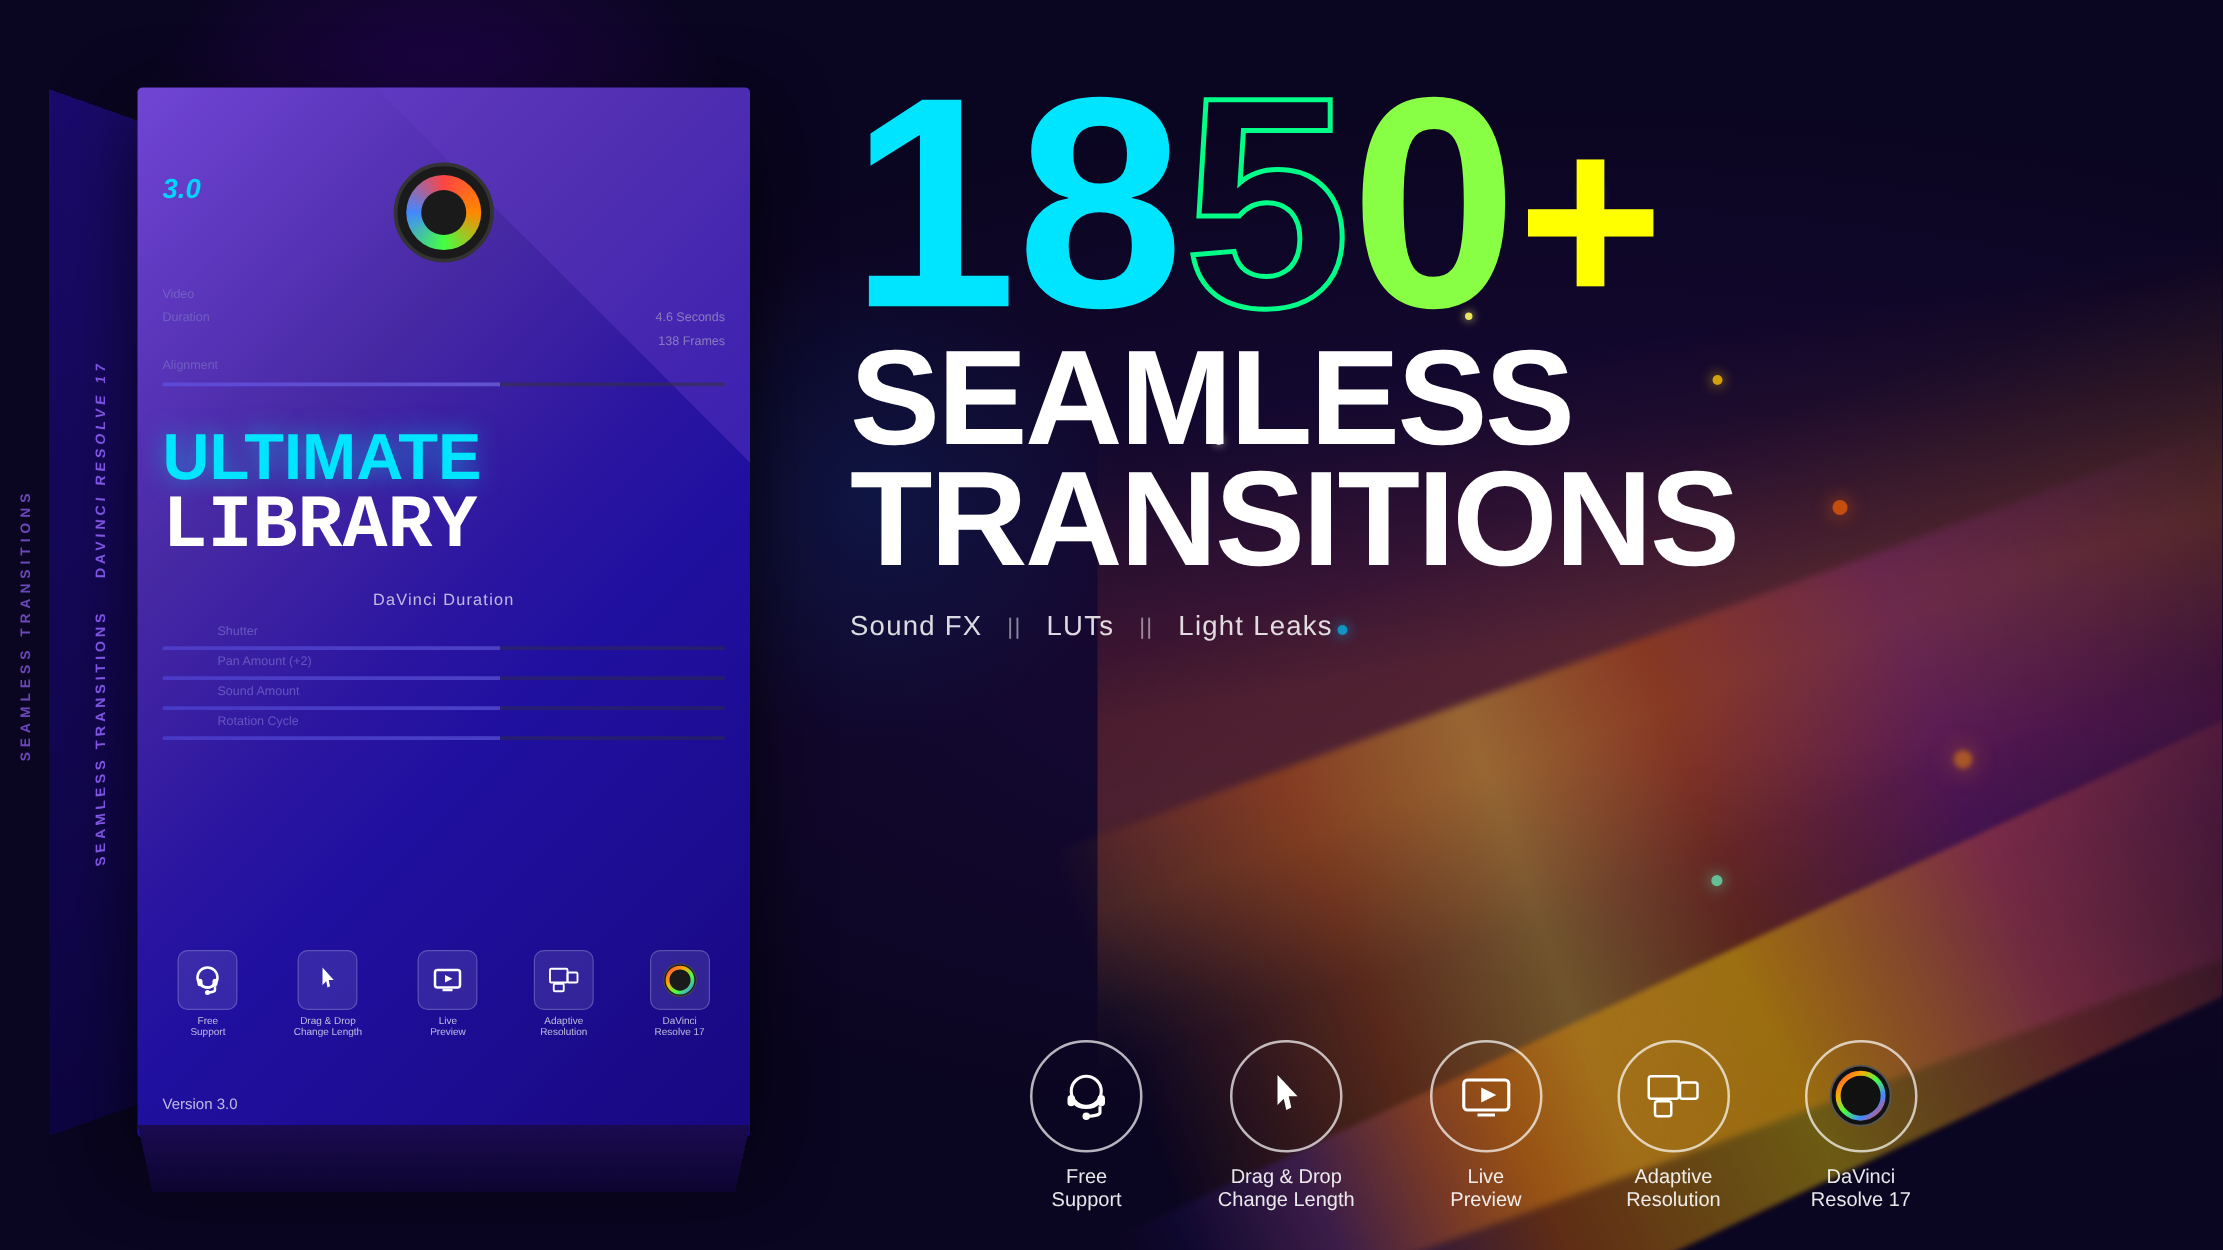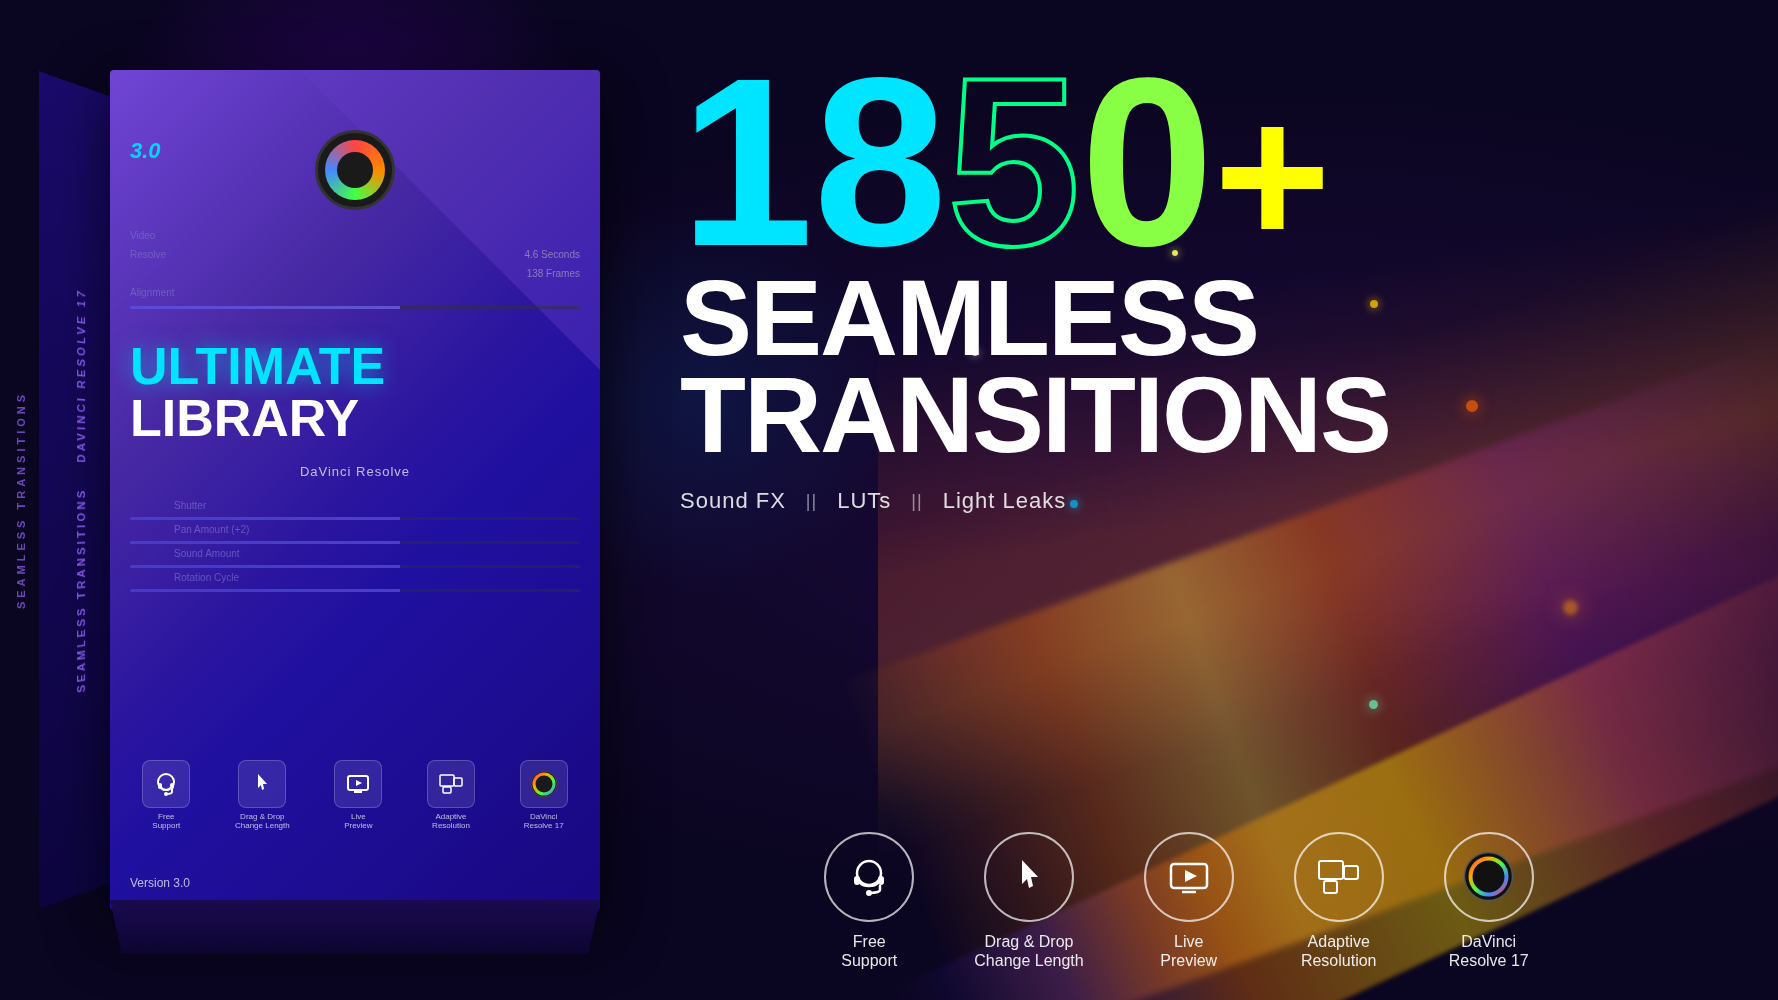--- a/index.html
+++ b/index.html
@@ -263,25 +263,25 @@
     .box-ultimate {
       font-size: 52px;
       font-weight: 900;
       color: #00e5ff;
       line-height: 1;
       font-family: 'Arial Black', Arial, sans-serif;
       text-shadow: 0 0 20px rgba(0,229,255,0.5);
     }
 
     .box-library {
-      font-size: 52px;
+      font-size: 60px;
       font-weight: 900;
       color: #ffffff;
       line-height: 1;
-      font-family: Liberation Sans, sans-serif;
+      font-family: Liberation Mono, monospace;
     }
 
     .box-resolve-text {
       font-size: 13px;
       color: rgba(255,255,255,0.7);
       text-align: center;
       margin-top: 20px;
       letter-spacing: 1px;
     }
 
@@ -525,37 +525,37 @@
             <div class="davinci-logo-center"></div>
           </div>
         </div>
       </div>
 
       <div class="box-ui-elements">
         <div class="box-ui-row">
           <span class="box-ui-label">Video</span>
         </div>
         <div class="box-ui-row">
-          <span class="box-ui-label">Resolve</span>
+          <span class="box-ui-label">Duration</span>
           <span class="box-ui-value">4.6 Seconds</span>
         </div>
         <div class="box-ui-row">
           <span class="box-ui-label"></span>
           <span class="box-ui-value">138 Frames</span>
         </div>
         <div class="box-ui-row">
           <span class="box-ui-label">Alignment</span>
         </div>
         <div class="box-ui-slider"></div>
       </div>
 
       <div class="box-title-area">
         <div class="box-ultimate">ULTIMATE</div>
         <div class="box-library">LIBRARY</div>
-        <div class="box-resolve-text">DaVinci Resolve</div>
+        <div class="box-resolve-text">DaVinci Duration</div>
       </div>
 
       <div class="box-ui-bottom">
         <div class="box-ui-param">Shutter</div>
         <div class="box-ui-slider"></div>
         <div class="box-ui-param">Pan Amount (+2)</div>
         <div class="box-ui-slider"></div>
         <div class="box-ui-param">Sound Amount</div>
         <div class="box-ui-slider"></div>
         <div class="box-ui-param">Rotation Cycle</div>

